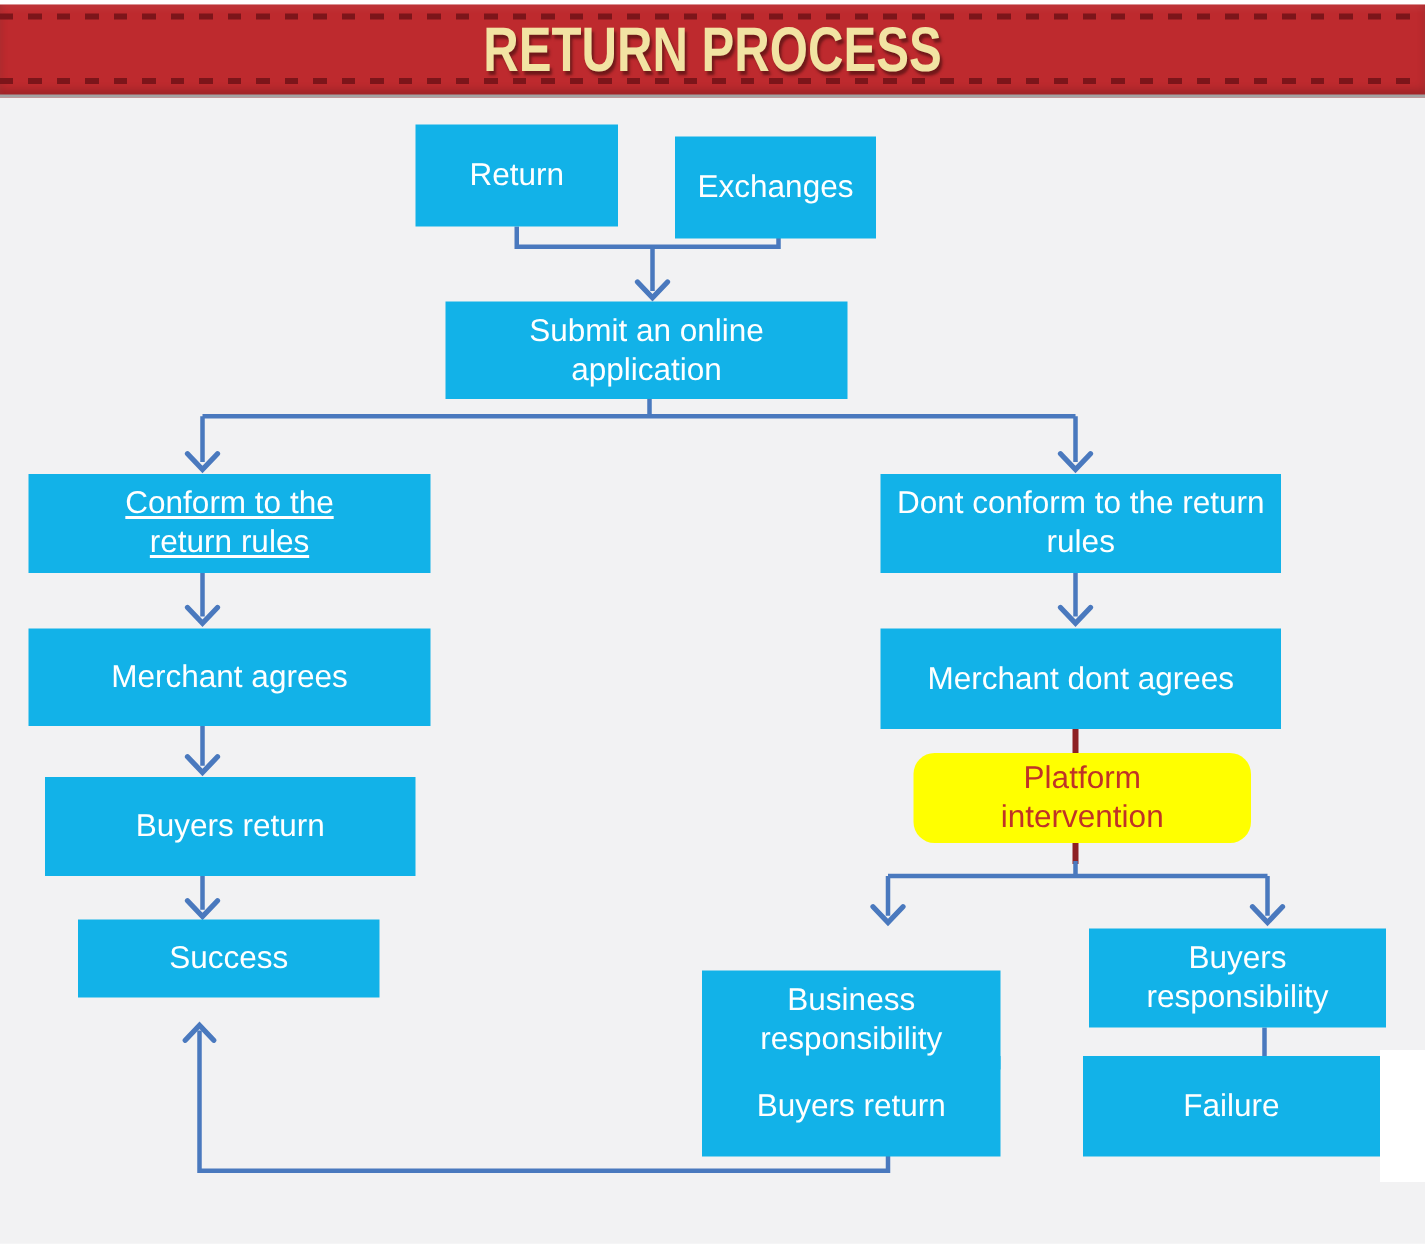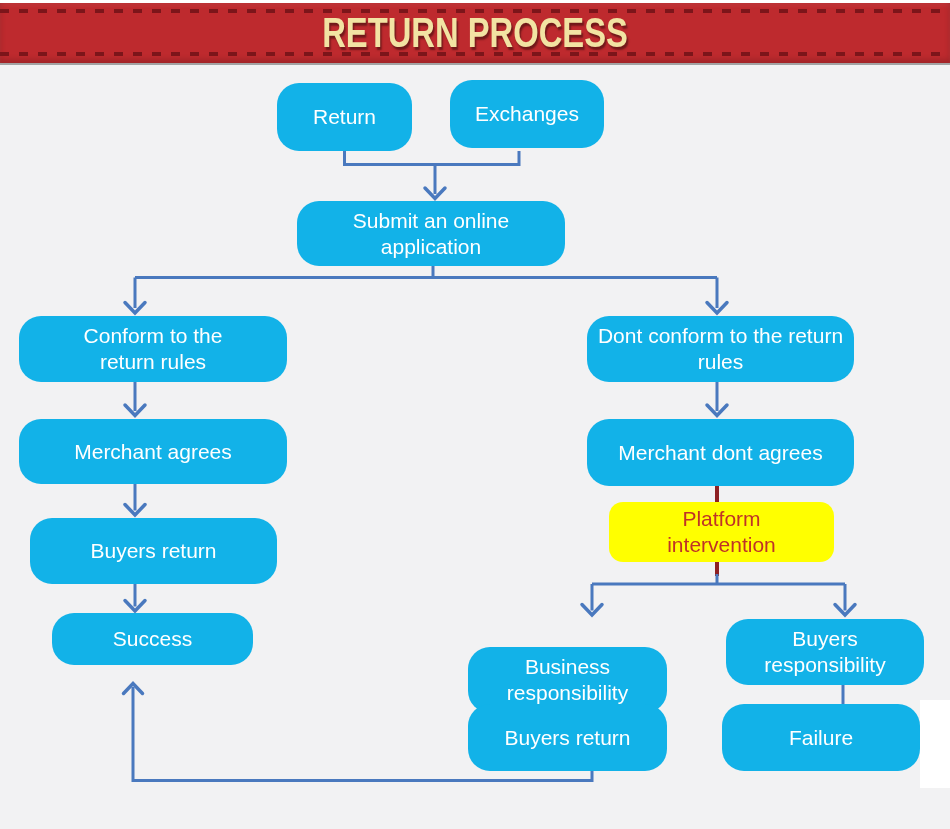--- a/index.html
+++ b/index.html
@@ -39,24 +39,24 @@
     transform:scaleX(0.78);transform-origin:center;
     text-shadow:2px 3px 2px rgba(70,15,15,.65);
   }
   svg.connectors{position:absolute;left:0;top:0;width:950px;height:829px;}
   svg.connectors path{fill:none;stroke:var(--connector-blue,#4A79BE);stroke-width:3;}
   svg.connectors path.chev{stroke-width:3.5;stroke-linecap:round;}
   svg.connectors path.maroon{stroke:var(--connector-maroon,#8E2023);stroke-width:4;}
   .node{
     position:absolute;display:flex;align-items:center;justify-content:center;
     background:var(--node-fill,#12B2E8);color:var(--node-text,#FFFFFF);
-    font-size:21px;line-height:26px;text-align:center;border-radius:22px;
+    font-size:21px;line-height:26px;text-align:center;
   }
   .node .lbl{display:inline-block;}
-  .node .w180{max-width:180px;}
+  .node .w180{max-width:180px;text-decoration:underline;}
   .node .w220{max-width:220px;}
   .node .w250{max-width:250px;text-align:center;}
   .node .w170{max-width:170px;}
   .node.highlight{
     background:var(--highlight-fill,#FFFF00);
     color:var(--highlight-text,#BF3327);
     border-radius:14px;
   }
   .white-patch{position:absolute;background:#FFFFFF;}
 </style>
@@ -103,21 +103,21 @@
     <path d="M843 685 L843 705"></path>
 
     <path d="M592 770 L592 780.5 L133 780.5 L133 687"></path>
     <path class="chev" d="M123.5 693.5 L133 683.5 L142.5 693.5"></path>
   </svg>
 
   <div class="node" style="left:277px;top:83px;width:135px;height:68px;">
     <span class="lbl">Return</span>
   </div>
 
-  <div class="node" style="left:450px;top:80px;width:154px;height:68px;">
+  <div class="node" style="left:450px;top:91px;width:134px;height:68px;">
     <span class="lbl">Exchanges</span>
   </div>
 
   <div class="node" style="left:297px;top:201px;width:268px;height:65px;">
     <span class="lbl w220">Submit an online application</span>
   </div>
 
   <div class="node" style="left:19px;top:316px;width:268px;height:66px;">
     <span class="lbl w180">Conform to the return rules</span>
   </div>

